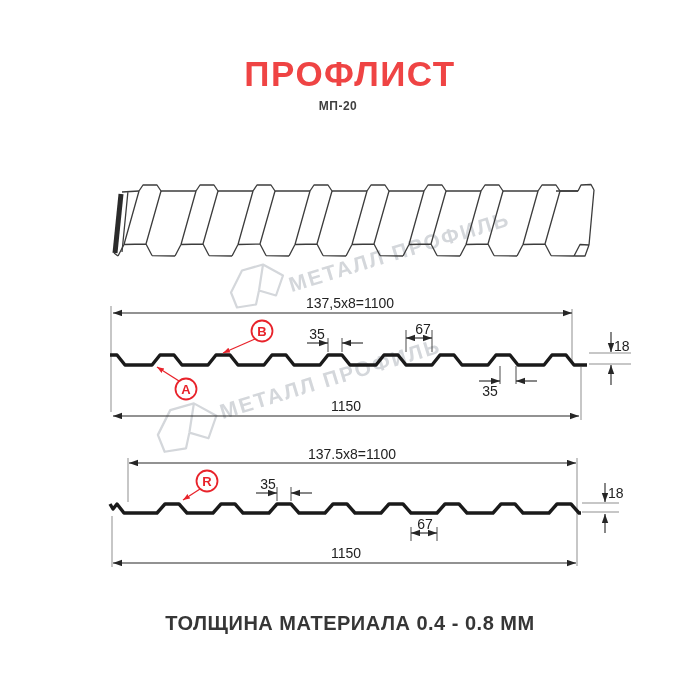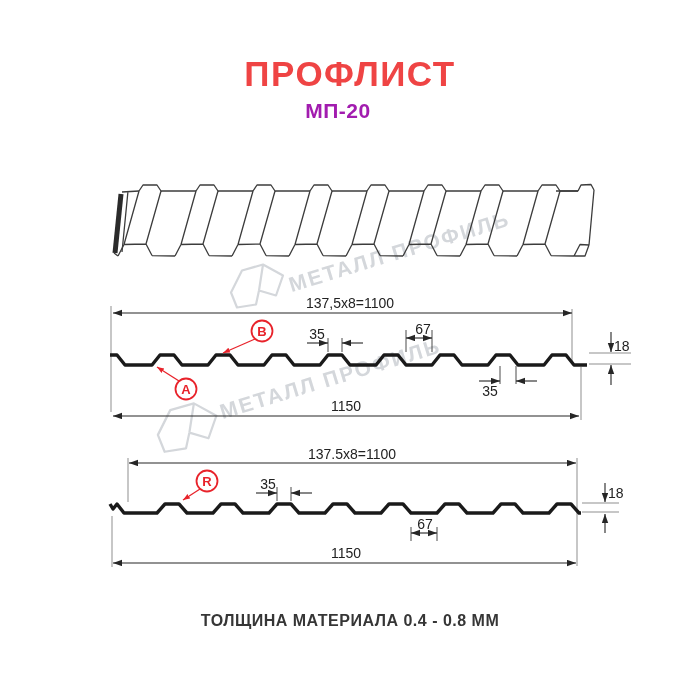--- a/index.html
+++ b/index.html
@@ -2,23 +2,23 @@
 <html><head>
 <meta charset="utf-8">
 <style>
   html,body{margin:0;padding:0;}
   body{width:700px;height:700px;background:#ffffff;overflow:hidden;position:relative;
        font-family:"Liberation Sans", sans-serif;}
   .stage{position:absolute;left:0;top:0;width:700px;height:700px;}
   .title{position:absolute;left:0;top:54px;width:700px;text-align:center;
          font-size:35px;font-weight:800;letter-spacing:1.5px;color:#ef4444;}
   .subtitle{position:absolute;left:0;top:99px;width:676px;text-align:center;
-            font-size:21px;font-weight:700;letter-spacing:.5px;color:#a21caf;}
+            font-size:12px;font-weight:700;letter-spacing:.5px;color:#404040;}
   .footer{position:absolute;left:0;top:612px;width:700px;text-align:center;
-          font-size:16px;font-weight:600;letter-spacing:.5px;color:#363636;}
+          font-size:20px;font-weight:600;letter-spacing:.5px;color:#363636;}
   .wm-text{position:absolute;font-weight:700;font-size:21px;letter-spacing:2px;
            color:#d4d7db;white-space:nowrap;transform:rotate(-17deg);
            transform-origin:left top;}
   .wm1{left:286px;top:274px;}
   .wm2{left:217px;top:401px;}
   .wm-logo{position:absolute;}
   .wm-logo.l1{left:226px;top:261px;}
   .wm-logo.l2{left:152px;top:400px;}
   svg text{font-family:"Liberation Sans", sans-serif;}
   .dimtxt{font-size:14px;fill:#222222;}

